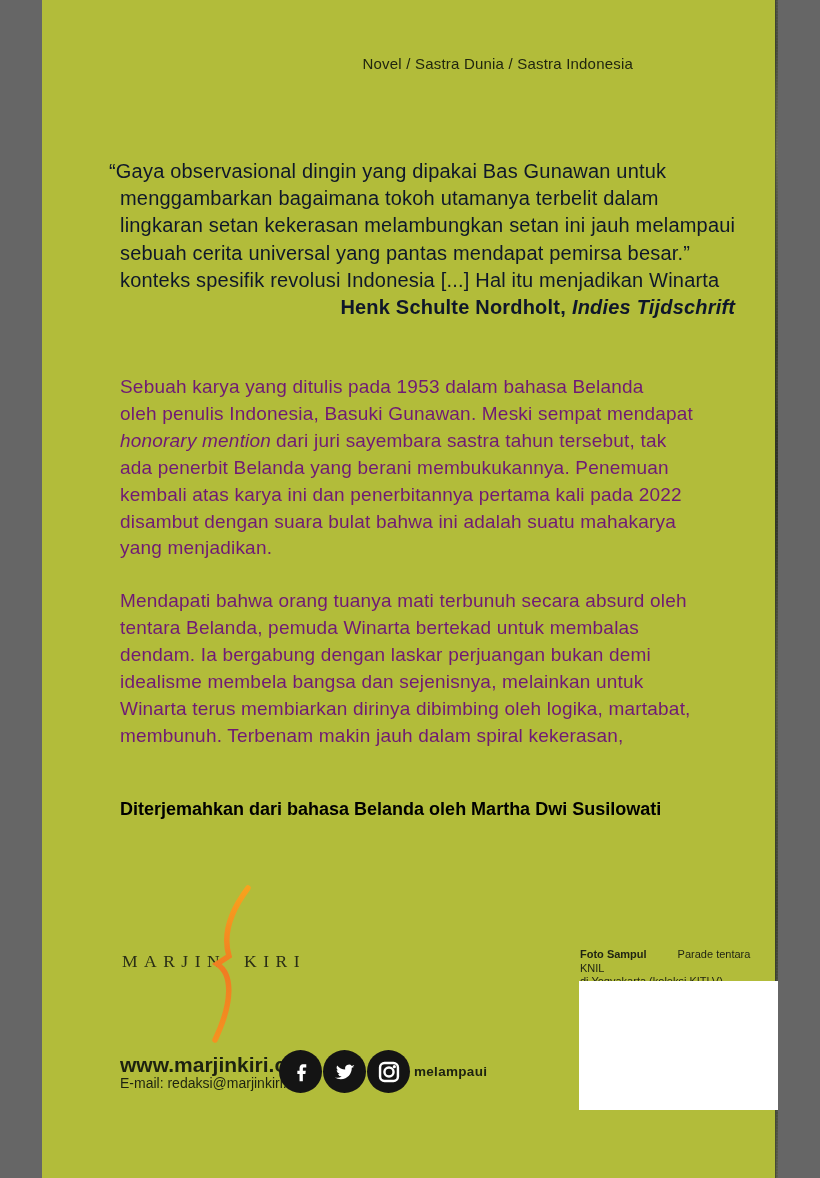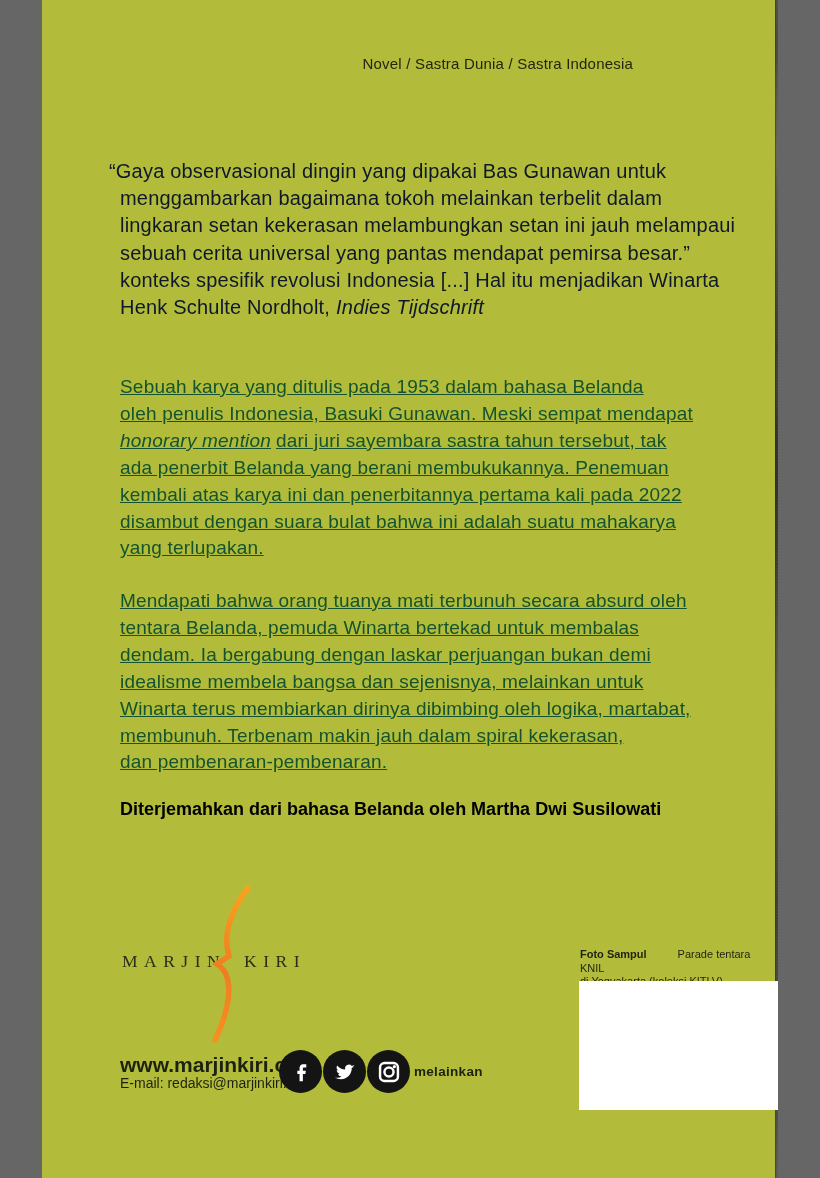--- a/index.html
+++ b/index.html
@@ -42,25 +42,25 @@
     position:absolute; top:55px; right:145px;
     font-size:15px; color:#21260f; letter-spacing:.2px;
     white-space:nowrap;
   }
   .quote-block{
     position:absolute; left:67px; top:158px;
     color:#0f172a; font-size:20px; letter-spacing:.2px;
   }
   .qline{white-space:nowrap; line-height:27.2px; padding-left:11px;}
   .qline.first{padding-left:0;}
-  .attribution{white-space:nowrap; line-height:27.2px; padding-left:11px; font-weight:normal;}
+  .attribution{white-space:nowrap; line-height:27.2px; padding-left:11px; font-weight:bold;text-align:right;}
   .attribution .src{font-style:italic; margin-left:6px;}
   .para{
     position:absolute; left:78px;
-    color:#14532d; font-size:19px; letter-spacing:.2px;text-decoration:underline;
+    color:#701a75; font-size:19px; letter-spacing:.2px;
   }
   .para1{top:374px;}
   .para2{top:588px;}
   .bline{white-space:nowrap; line-height:26.9px;}
   .ital{font-style:italic;}
   .bline .after-ital{margin-left:5px;}
   .translator{
     position:absolute; left:78px; top:799px;
     font-size:18px; font-weight:bold; color:#000000; white-space:nowrap;
   }
@@ -104,49 +104,48 @@
 <body>
 
 <div class="cover">
 
   <div class="photo-strip"></div>
 
   <div class="category">Novel / Sastra Dunia / Sastra Indonesia</div>
 
   <div class="quote-block">
     <div class="qline first">“Gaya observasional dingin yang dipakai Bas Gunawan untuk</div>
-    <div class="qline">menggambarkan bagaimana tokoh melainkan terbelit dalam</div>
+    <div class="qline">menggambarkan bagaimana tokoh utamanya terbelit dalam</div>
     <div class="qline">lingkaran setan kekerasan melambungkan setan ini jauh melampaui</div>
     <div class="qline">sebuah cerita universal yang pantas mendapat pemirsa besar.”</div>
     <div class="qline">konteks spesifik revolusi Indonesia [...] Hal itu menjadikan Winarta</div>
     <div class="attribution">
       <span>Henk Schulte Nordholt,</span><span class="src">Indies Tijdschrift</span>
     </div>
   </div>
 
   <div class="para para1">
     <div class="bline">Sebuah karya yang ditulis pada 1953 dalam bahasa Belanda</div>
     <div class="bline">oleh penulis Indonesia, Basuki Gunawan. Meski sempat mendapat</div>
     <div class="bline">
       <span class="ital">honorary mention</span><span class="after-ital">dari juri sayembara sastra tahun tersebut, tak</span>
     </div>
     <div class="bline">ada penerbit Belanda yang berani membukukannya. Penemuan</div>
     <div class="bline">kembali atas karya ini dan penerbitannya pertama kali pada 2022</div>
     <div class="bline">disambut dengan suara bulat bahwa ini adalah suatu mahakarya</div>
-    <div class="bline">yang terlupakan.</div>
+    <div class="bline">yang menjadikan.</div>
   </div>
 
   <div class="para para2">
     <div class="bline">Mendapati bahwa orang tuanya mati terbunuh secara absurd oleh</div>
     <div class="bline">tentara Belanda, pemuda Winarta bertekad untuk membalas</div>
     <div class="bline">dendam. Ia bergabung dengan laskar perjuangan bukan demi</div>
     <div class="bline">idealisme membela bangsa dan sejenisnya, melainkan untuk</div>
     <div class="bline">Winarta terus membiarkan dirinya dibimbing oleh logika, martabat,</div>
     <div class="bline">membunuh. Terbenam makin jauh dalam spiral kekerasan,</div>
-    <div class="bline">dan pembenaran-pembenaran.</div>
   </div>
 
   <div class="translator">Diterjemahkan dari bahasa Belanda oleh Martha Dwi Susilowati</div>
 
   <span class="logo-word left">MARJIN</span>
   <svg class="logo-brace" viewBox="0 0 64 160" aria-hidden="true">
     <defs>
       <linearGradient id="og" x1="0" y1="0" x2="0" y2="1">
         <stop offset="0" stop-color="#f9a21d"></stop>
         <stop offset="0.55" stop-color="#f07c22"></stop>
@@ -178,15 +177,15 @@
       <path fill="#ffffff" d="M28 9.2c-.85.38-1.77.64-2.73.76a4.8 4.8 0 0 0 2.1-2.64c-.92.55-1.94.94-3.02 1.16a4.75 4.75 0 0 0-8.1 4.33 13.5 13.5 0 0 1-9.8-4.96 4.74 4.74 0 0 0 1.47 6.33 4.7 4.7 0 0 1-2.15-.6v.06c0 2.3 1.64 4.22 3.81 4.65-.4.11-.82.17-1.25.17-.3 0-.6-.03-.9-.08a4.76 4.76 0 0 0 4.44 3.3A9.54 9.54 0 0 1 4.83 23c-.45 0-.9-.03-1.34-.08A13.45 13.45 0 0 0 10.78 25c8.75 0 13.53-7.25 13.53-13.53l-.02-.62A9.6 9.6 0 0 0 28 9.2z"></path>
     </svg>
   </div>
   <div class="social-circle sc-ig">
     <svg width="26" height="26" viewBox="0 0 32 32">
       <rect x="5" y="5" width="22" height="22" rx="5.5" fill="none" stroke="#ffffff" stroke-width="3"></rect>
       <circle cx="16" cy="16" r="5.6" fill="none" stroke="#ffffff" stroke-width="3"></circle>
       <circle cx="22.6" cy="9.4" r="2" fill="#ffffff"></circle>
     </svg>
   </div>
-  <div class="social-handle">melainkan</div>
+  <div class="social-handle">melampaui</div>
 
 </div>
 
 </body></html>

